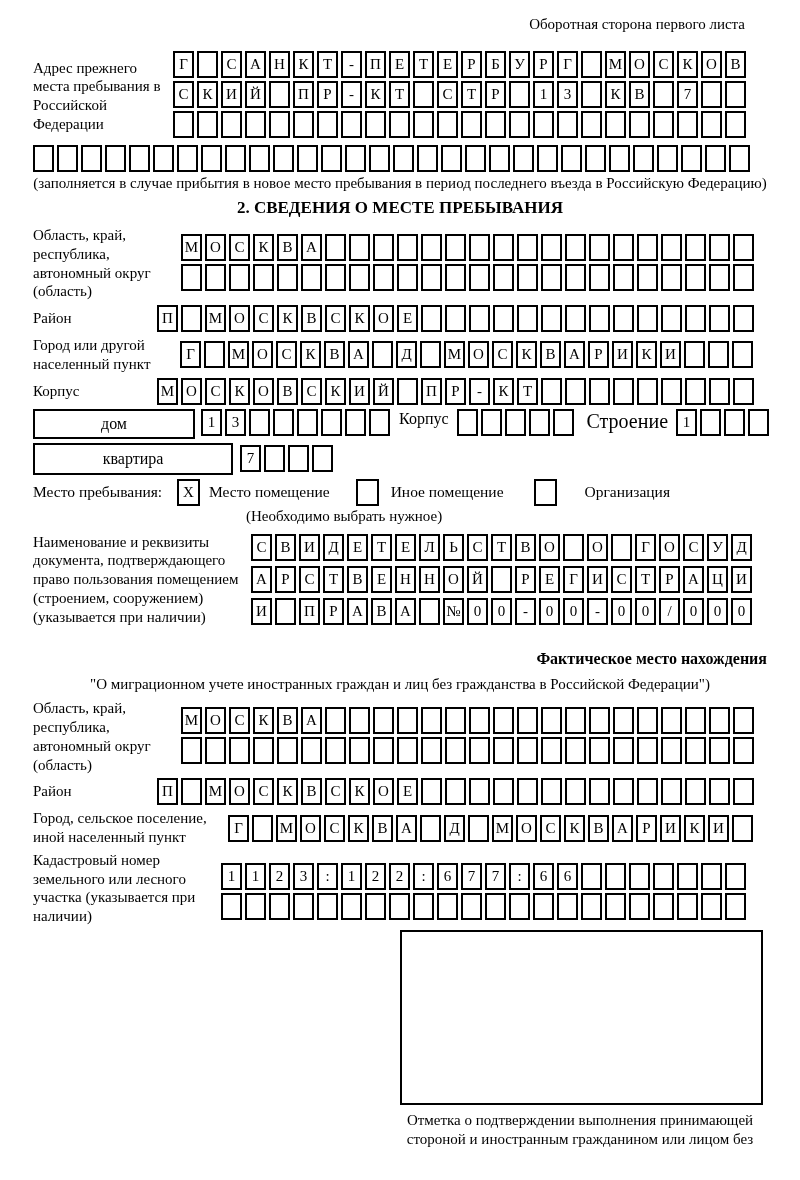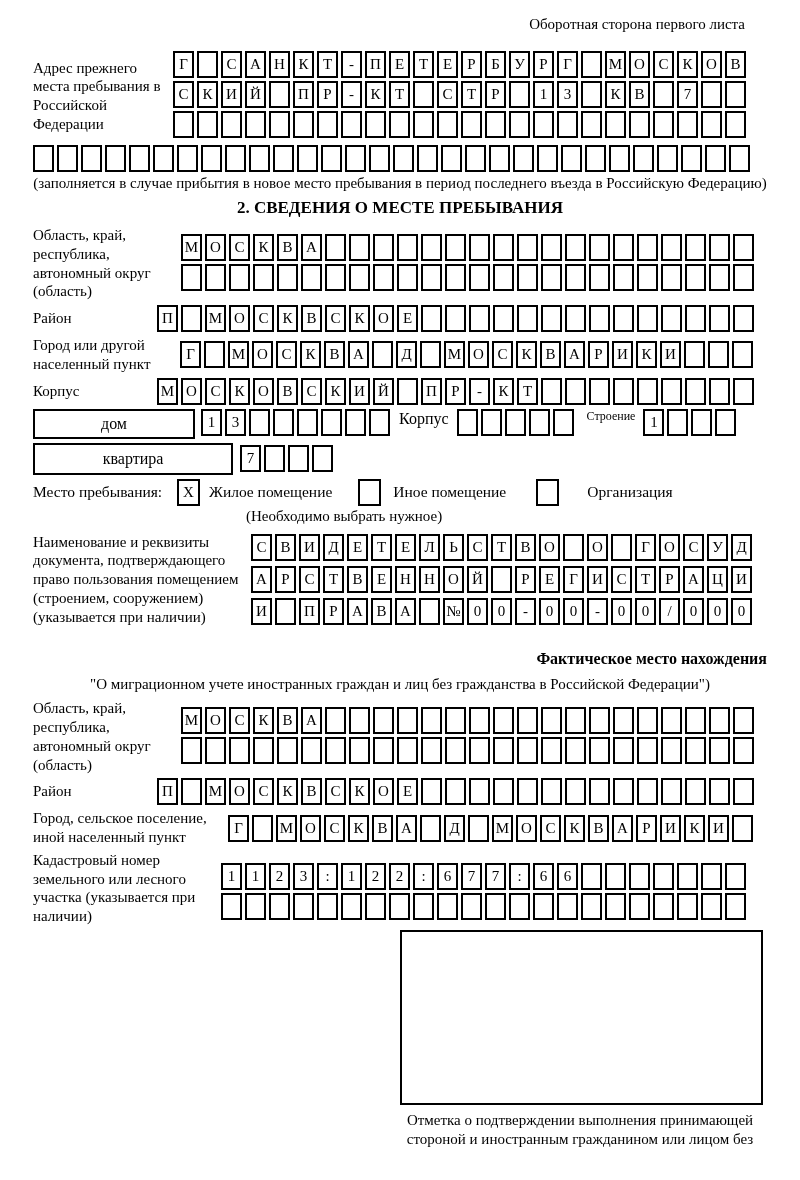--- a/index.html
+++ b/index.html
@@ -314,21 +314,21 @@
         <span class="cell"></span>
       </div>
     <div class="label" style="margin:0 8px 0 6px;font-size:16px;">Корпус</div>
     <div class="cells">
         <span class="cell"></span>
         <span class="cell"></span>
         <span class="cell"></span>
         <span class="cell"></span>
         <span class="cell"></span>
       </div>
-    <div class="label" style="margin:0 8px 0 10px;font-size:12px;">Строение</div>
+    <div class="label" style="margin:0 8px 0 10px;font-size:20px;">Строение</div>
     <div class="cells">
         <span class="cell">1</span>
         <span class="cell"></span>
         <span class="cell"></span>
         <span class="cell"></span>
       </div>
   </div>
 
   <div class="frow" style="align-items:center;">
     <div class="labelbox" style="width:200px;height:32px;margin-right:7px;">квартира</div>
@@ -336,21 +336,21 @@
         <span class="cell">7</span>
         <span class="cell"></span>
         <span class="cell"></span>
         <span class="cell"></span>
       </div>
   </div>
 
   <div class="stay-row">
     <span style="width:144px;">Место пребывания:</span>
     <span class="cb">X</span>
-    <span style="margin:0 26px 0 9px;">Жилое помещение</span>
+    <span style="margin:0 26px 0 9px;">Место помещение</span>
     <span class="cb"></span>
     <span style="margin:0 30px 0 12px;">Иное помещение</span>
     <span class="cb"></span>
     <span style="margin-left:28px;">Организация</span>
   </div>
   <div class="mini-note">(Необходимо выбрать нужное)</div>
 
   <div class="frow">
     <div class="label" style="width:218px;">Наименование и реквизиты документа, подтверждающего право пользования помещением (строением, сооружением) (указывается при наличии)</div>
     <div>

